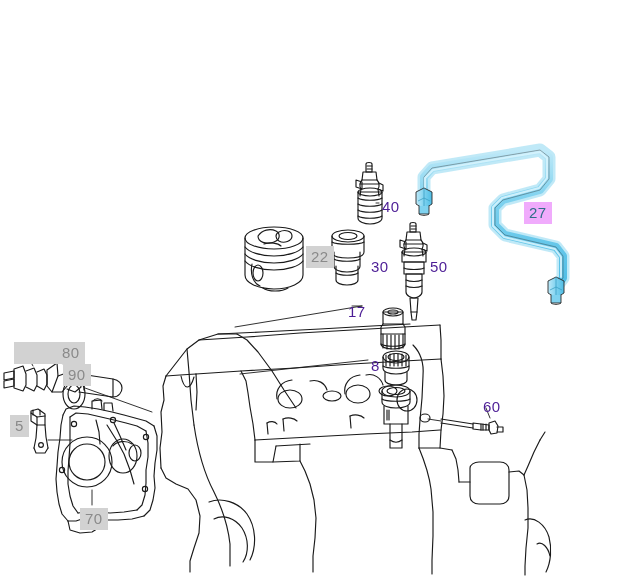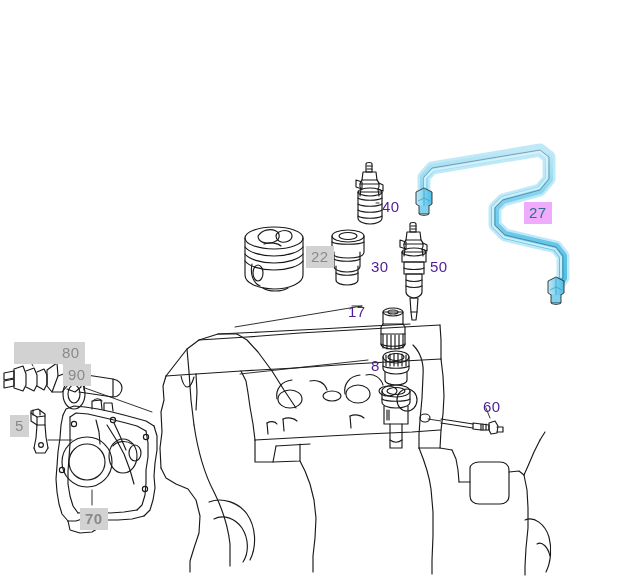--- a/index.html
+++ b/index.html
@@ -395,21 +395,21 @@
   <div class="badge badge-blue" style="left:524px; top:202px;">27</div>
 
   <div class="badge badge-gray" style="left:306px; top:246px;">22</div>
 
   <div class="badge badge-gray" style="left:14px; top:342px;padding-left:48px;">80</div>
 
   <div class="badge badge-gray" style="left:63px; top:364px;">90</div>
 
   <div class="badge badge-gray" style="left:10px; top:415px;">5</div>
 
-  <div class="badge badge-gray" style="left:80px; top:508px;font-weight:bold;">70</div>
+  <div class="badge badge-gray" style="left:80px; top:508px;">70</div>
 
   <div class="plain-label" style="left:382px; top:198px;">40</div>
 
   <div class="plain-label" style="left:371px; top:258px;">30</div>
 
   <div class="plain-label" style="left:430px; top:258px;">50</div>
 
   <div class="plain-label" style="left:348px; top:303px;">17</div>
 
   <div class="plain-label" style="left:371px; top:357px;">8</div>

